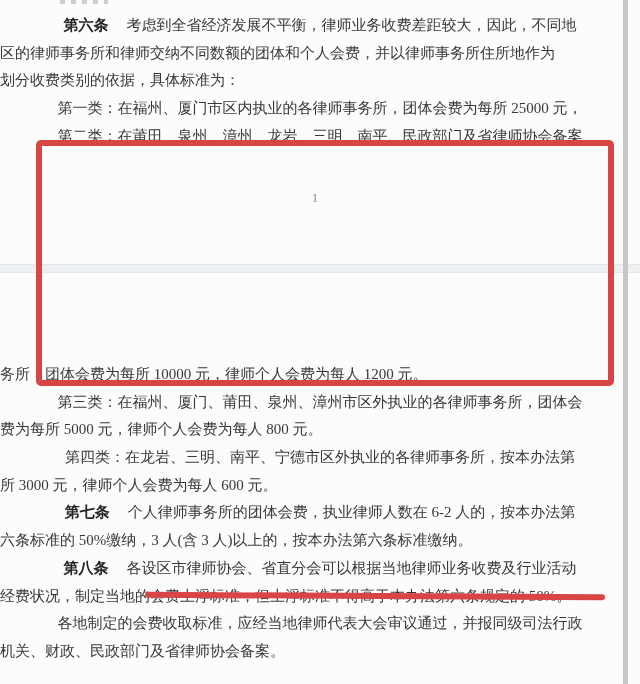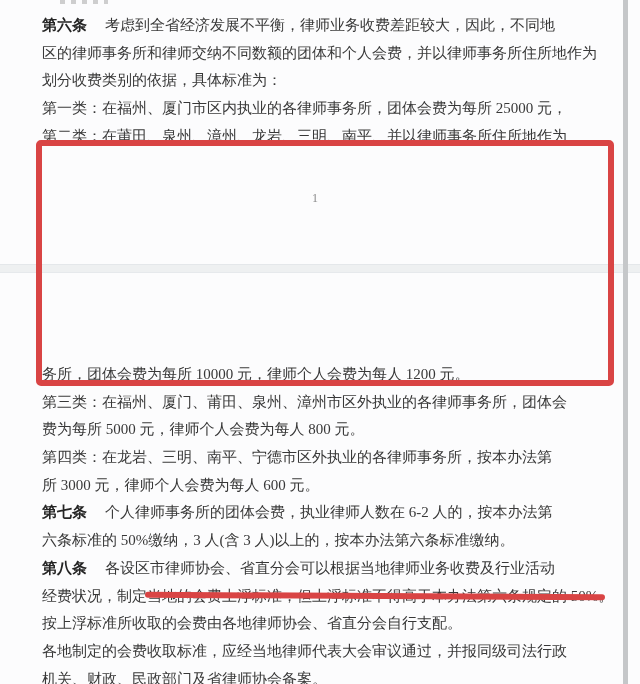--- a/index.html
+++ b/index.html
@@ -21,23 +21,23 @@
   }
   .textblock{
     position:absolute;left:0;width:640px;
     color:var(--text,#383838);
     font-size:15px;letter-spacing:0;
   }
   .textblock.upper{top:12px;}
   .textblock.lower{top:361px;}
   .line{
     height:27.7px;line-height:27.7px;
-    padding-left:42px;white-space:nowrap;
+    white-space:nowrap;
   }
-  .line.indent{}
+  .line.indent{text-align:center;}
   .lead{font-weight:bold;color:#242424;margin-right:18px;}
   
   .pagenum{
     position:absolute;left:308px;top:191px;width:14px;
     text-align:center;
     font-size:12px;color:var(--page-number-gray,#8a8a8a);
   }
   
   .band{
     position:absolute;left:0;top:264px;width:640px;height:7px;
@@ -69,37 +69,36 @@
 <body>
 
 <div class="page">
   <div class="remnant"></div>
 
   <div class="textblock upper" id="page1-lines">
       <div class="line indent"><span class="lead">第六条</span><span>考虑到全省经济发展不平衡，律师业务收费差距较大，因此，不同地</span></div>
       <div class="line"><span>区的律师事务所和律师交纳不同数额的团体和个人会费，并以律师事务所住所地作为</span></div>
       <div class="line"><span>划分收费类别的依据，具体标准为：</span></div>
       <div class="line indent"><span>第一类：在福州、厦门市区内执业的各律师事务所，团体会费为每所 25000 元，</span></div>
-      <div class="line indent"><span>第二类：在莆田、泉州、漳州、龙岩、三明、南平、并以律师事务所住所地作为</span></div>
+      <div class="line indent"><span>第二类：在莆田、泉州、漳州、龙岩、三明、南平、民政部门及省律师协会备案</span></div>
     </div>
 
   <div class="pagenum">1</div>
   <div class="band"></div>
 
   <div class="textblock lower" id="page2-lines">
       <div class="line"><span>务所，团体会费为每所 10000 元，律师个人会费为每人 1200 元。</span></div>
       <div class="line indent"><span>第三类：在福州、厦门、莆田、泉州、漳州市区外执业的各律师事务所，团体会</span></div>
       <div class="line"><span>费为每所 5000 元，律师个人会费为每人 800 元。</span></div>
       <div class="line indent"><span>第四类：在龙岩、三明、南平、宁德市区外执业的各律师事务所，按本办法第</span></div>
       <div class="line"><span>所 3000 元，律师个人会费为每人 600 元。</span></div>
       <div class="line indent"><span class="lead">第七条</span><span>个人律师事务所的团体会费，执业律师人数在 6-2 人的，按本办法第</span></div>
       <div class="line"><span>六条标准的 50%缴纳，3 人(含 3 人)以上的，按本办法第六条标准缴纳。</span></div>
       <div class="line indent"><span class="lead">第八条</span><span>各设区市律师协会、省直分会可以根据当地律师业务收费及行业活动</span></div>
       <div class="line"><span>经费状况，制定当地的会费上浮标准，但上浮标准不得高于本办法第六条规定的 50%。</span></div>
-      <div class="line"><span>按上浮标准所收取的会费由各地律师协会、省直分会自行支配。</span></div>
       <div class="line indent"><span>各地制定的会费收取标准，应经当地律师代表大会审议通过，并报同级司法行政</span></div>
       <div class="line"><span>机关、财政、民政部门及省律师协会备案。</span></div>
     </div>
 
   <div class="hlbox"></div>
   <div class="hlunderline"></div>
   <div class="edgeline"></div>
 </div>
 
 </body></html>

